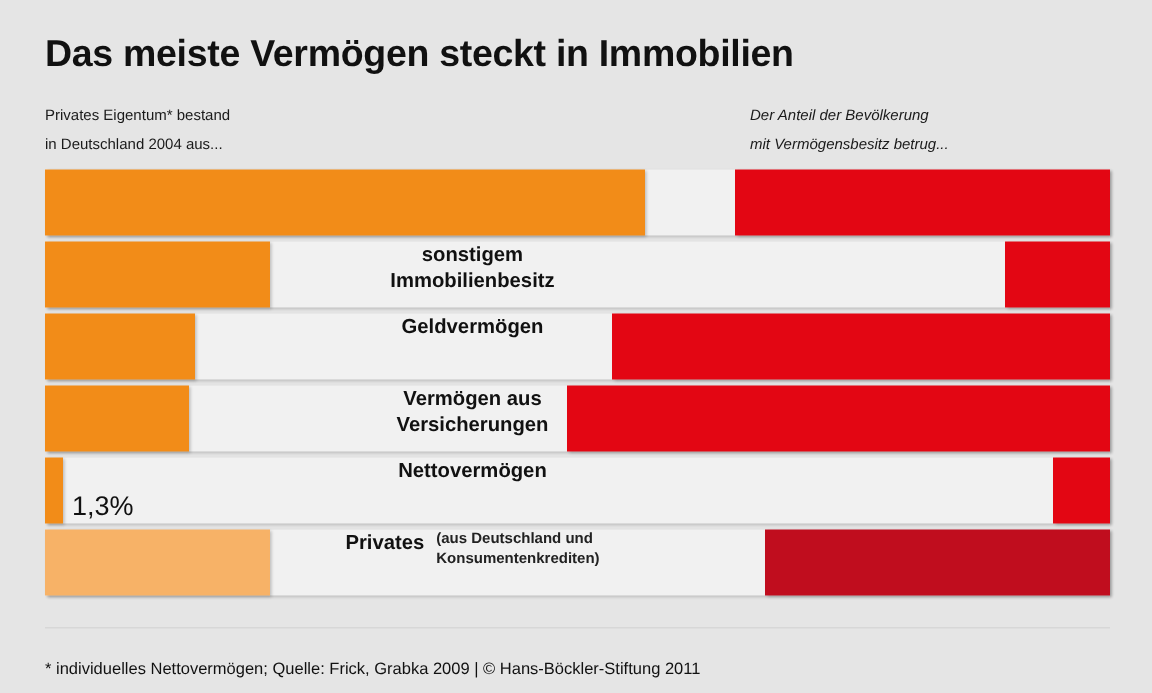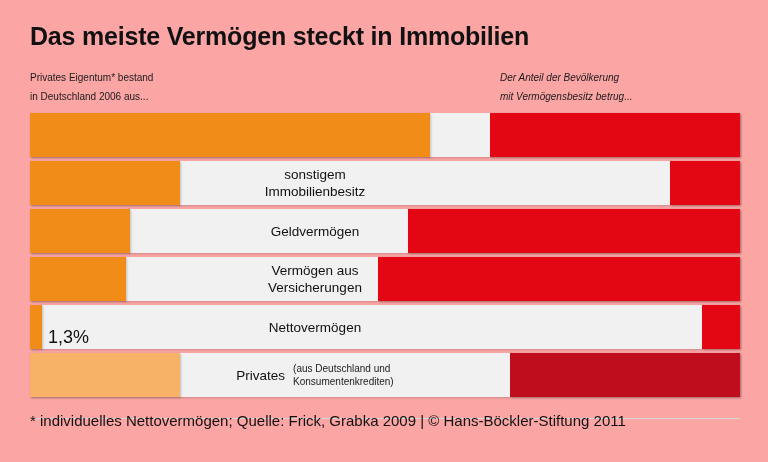--- a/index.html
+++ b/index.html
@@ -11,21 +11,21 @@
     height: 462px;
     background: #ffffff;
     font-family: "Liberation Sans", sans-serif;
     overflow: hidden;
   }
   .page {
     position: relative;
     width: 768px;
     height: 462px;
     box-sizing: border-box;
-    background: #fca5a5;
+    background: #e5e5e5;
   }
   .title {
     position: absolute;
     left: 30px;
     top: 22px;
     font-size: 25px;
     font-weight: bold;
     color: #111111;
     letter-spacing: -0.2px;
   }
@@ -85,27 +85,28 @@
   .bar-right.dark {
     background: #c00d1e;
   }
   .row-label {
     position: absolute;
     left: 0;
     top: 0;
     width: 570px;
     height: 44px;
     display: flex;
-    align-items: center;
+    align-items: flex-start;
     justify-content: center;
     font-size: 13.5px;
     color: #111111;
     line-height: 17px;
     text-align: center;
     pointer-events: none;
+    font-weight: bold;
   }
   .row-label .main {
     display: inline-block;
   }
   .row-label .sub {
     display: inline-block;
     font-size: 10px;
     line-height: 13px;
     color: #222222;
     text-align: left;
@@ -126,43 +127,43 @@
     top: 0;
     height: 44px;
     display: flex;
     align-items: center;
     font-size: 13px;
     color: #111111;
   }
   .footnote {
     position: absolute;
     left: 30px;
-    top: 412px;
-    font-size: 15px;
+    top: 440px;
+    font-size: 11px;
     color: #111111;
   }
   .rule {
     position: absolute;
     left: 30px;
     top: 418px;
     width: 710px;
     height: 1px;
     background: #d7d7d7;
   }
 </style>
 </head>
 <body>
 
 <div class="page">
 
   <div class="title">Das meiste Vermögen steckt in Immobilien</div>
 
   <div class="subhead subhead-left">
     <div>Privates Eigentum* bestand</div>
-    <div>in Deutschland 2006 aus...</div>
+    <div>in Deutschland 2004 aus...</div>
   </div>
 
   <div class="subhead subhead-right">
     <div>Der Anteil der Bevölkerung</div>
     <div>mit Vermögensbesitz betrug...</div>
   </div>
 
   <div class="chart">
 
     <div class="row">

